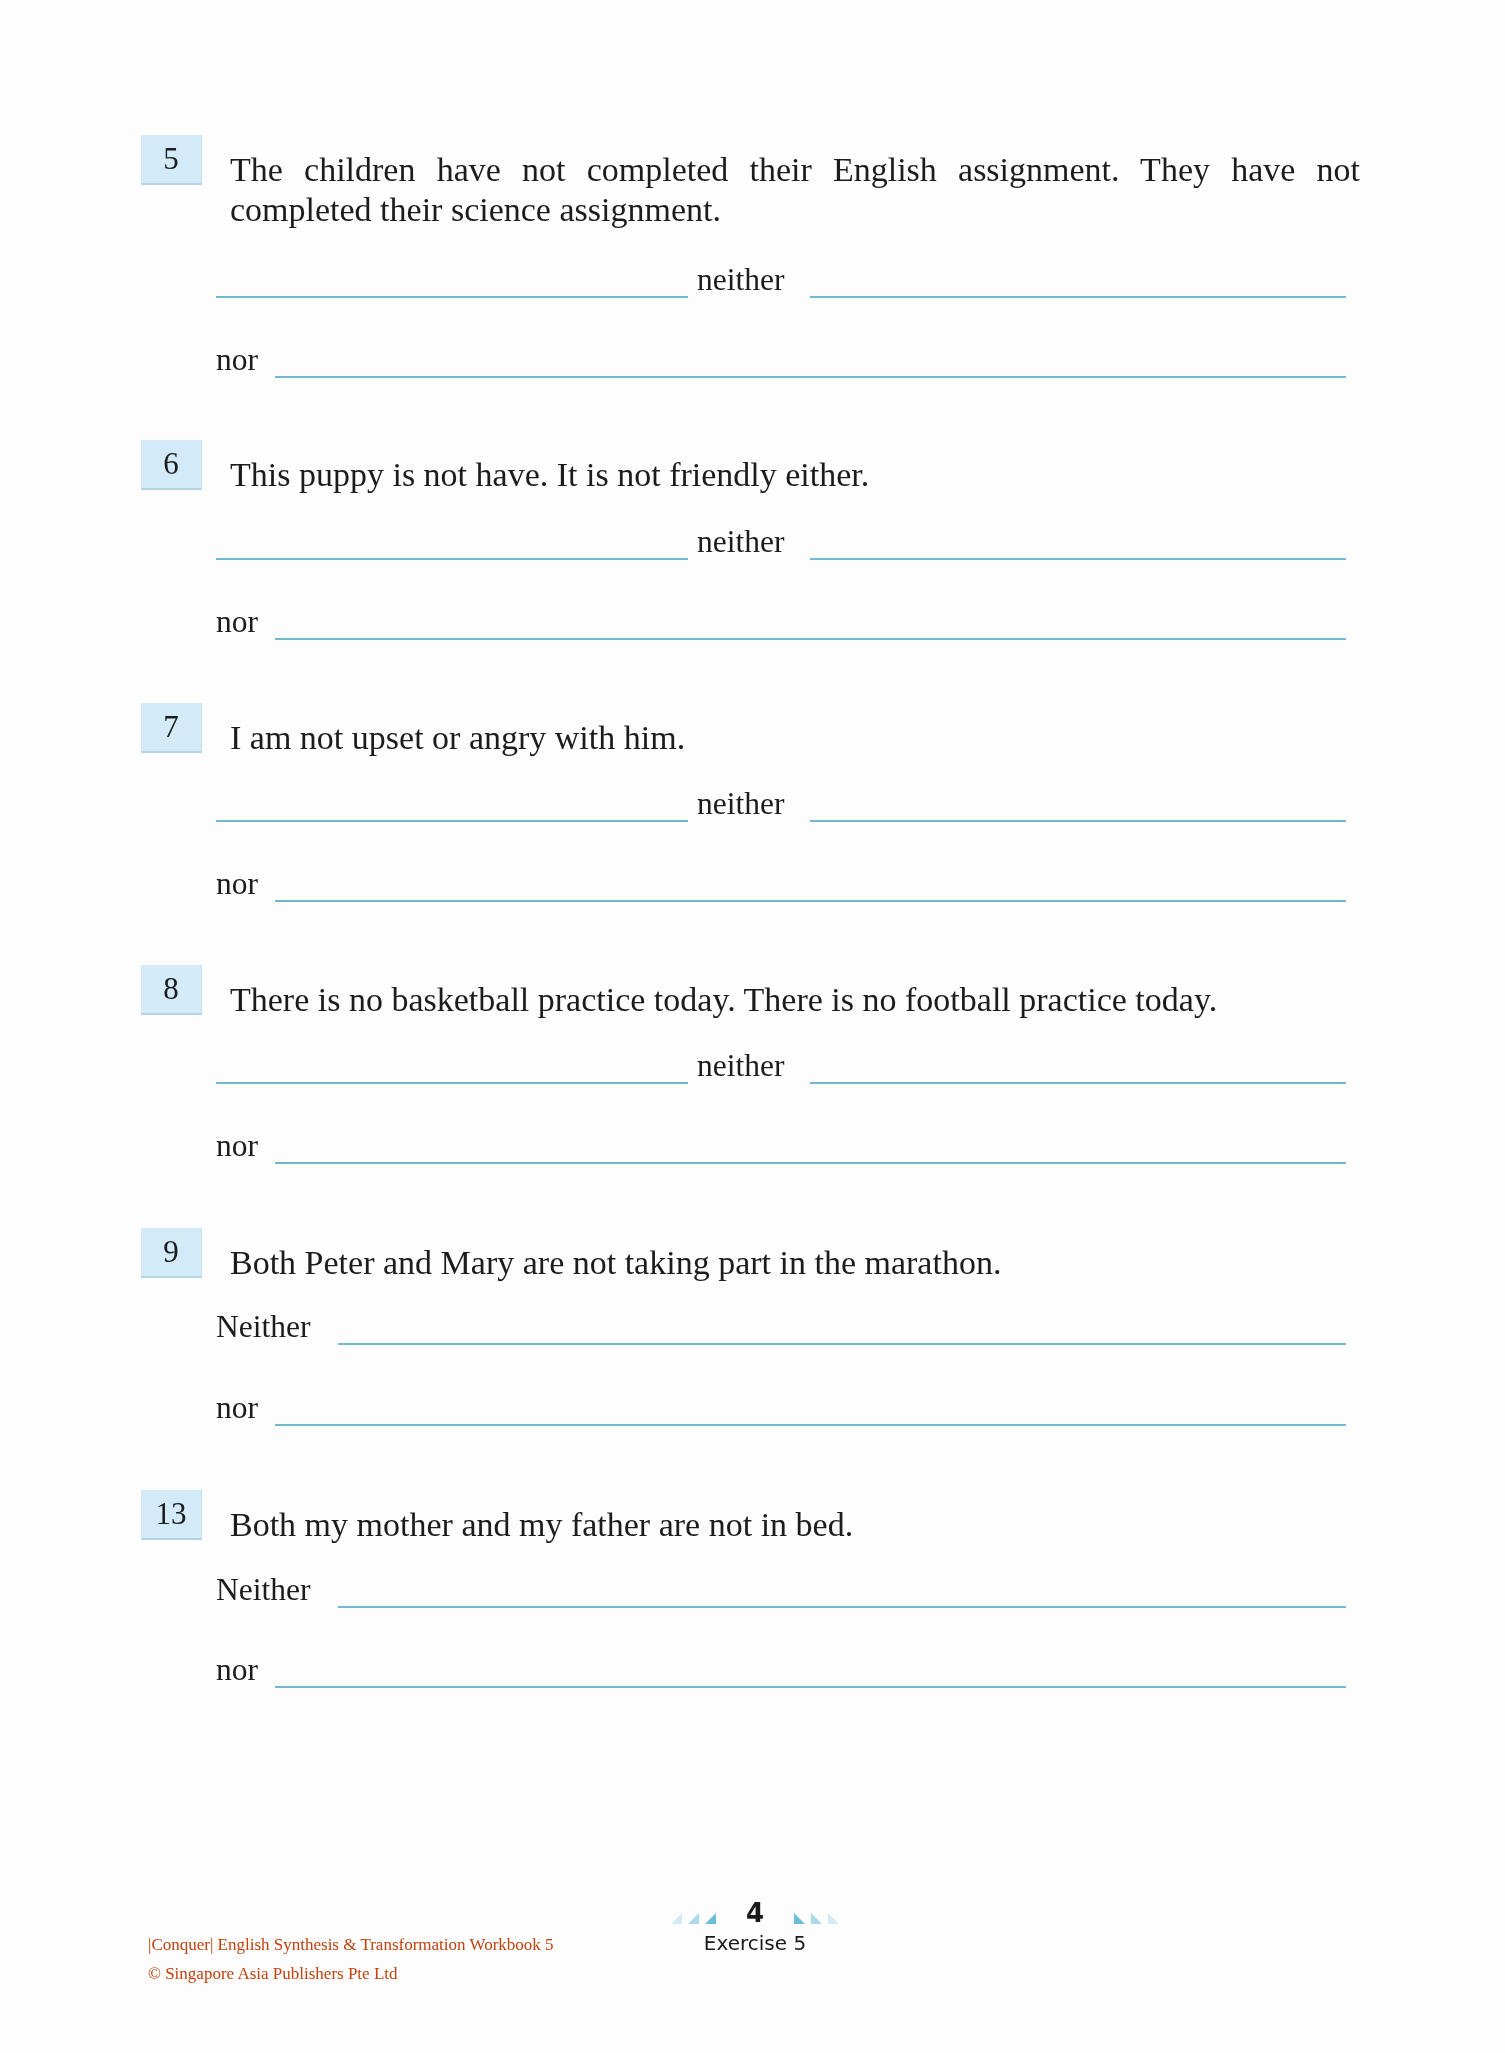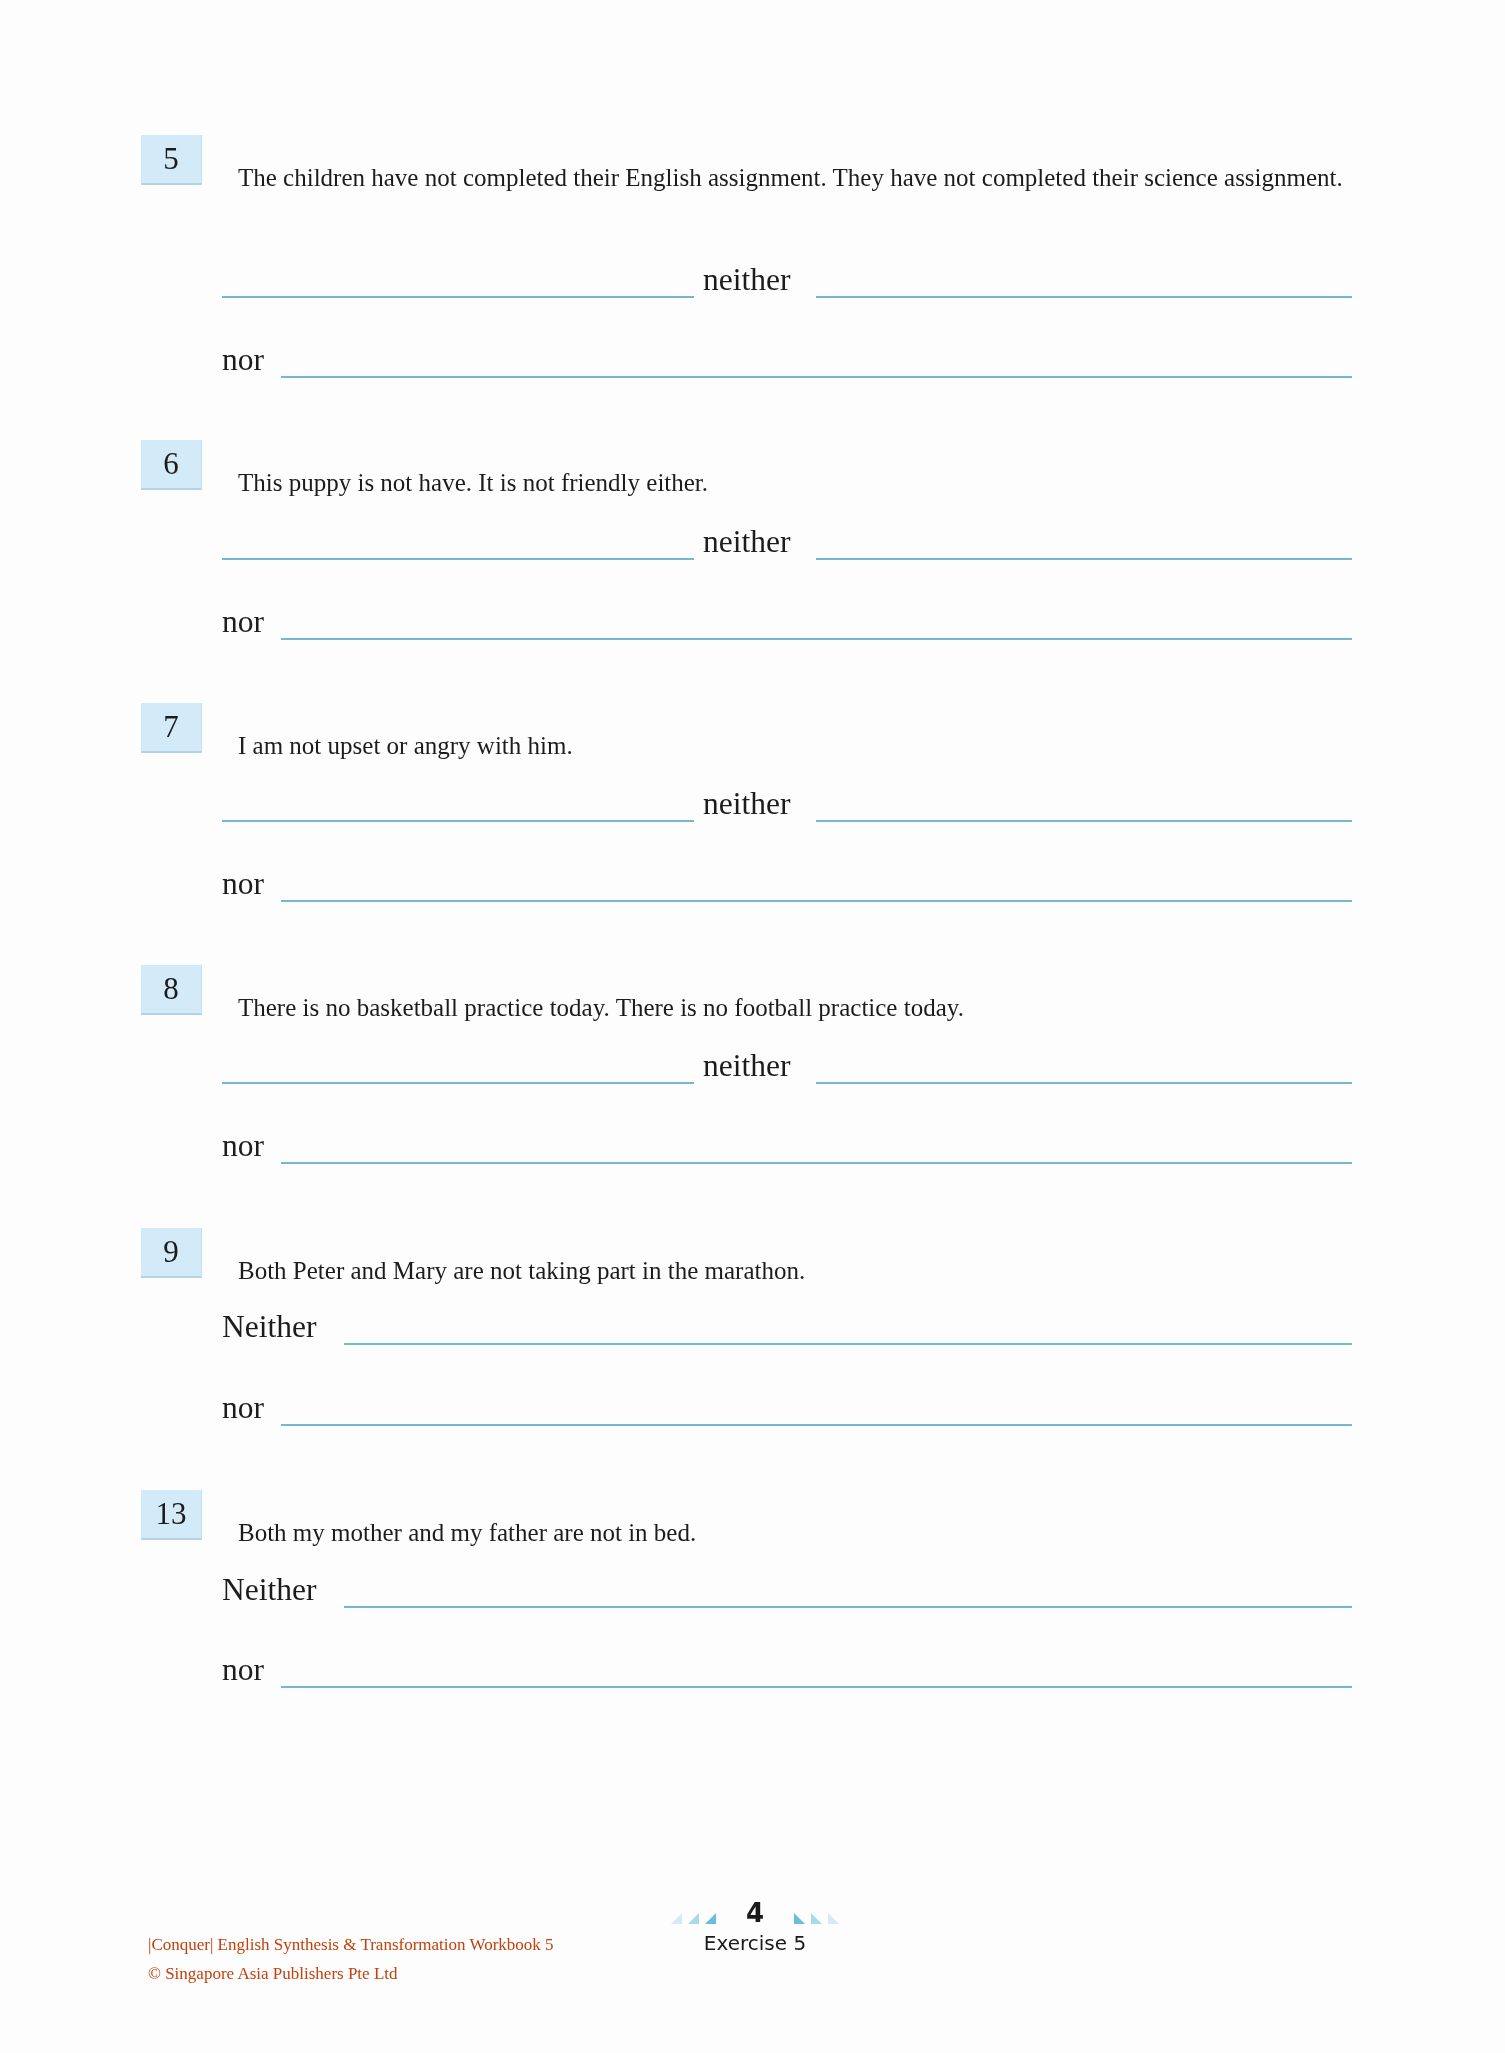--- a/index.html
+++ b/index.html
@@ -16,26 +16,26 @@
     position: absolute; left: 141px; width: 61px; height: 50px;
     background: #d3ebf9;
     border-bottom: 2px solid #b5d3e6;
     border-right: 1px solid #c4e0f2;
     box-sizing: border-box;
     font-size: 31px; line-height: 48px; text-align: center;
     color: #1c1c1c;
   }
   .sentence {
     position: absolute; left: 222px; width: 1130px;
-    font-size: 25px; line-height: 40px;
+    font-size: 34px; line-height: 40px;
     text-align: justify;
-    margin: 16px;
+    margin: 8px;
   }
   .answer-row {
-    position: absolute; left: 222px; width: 1130px; height: 40px;
+    position: absolute; left: 216px; width: 1130px; height: 40px;
   }
   .blank {
     position: absolute; bottom: 0; height: 0;
     border-bottom: 2px solid #72b9cf;
   }
   .kw {
     position: absolute; bottom: -2px;
     font-size: 31.5px; line-height: 40px;
     white-space: nowrap;
   }

